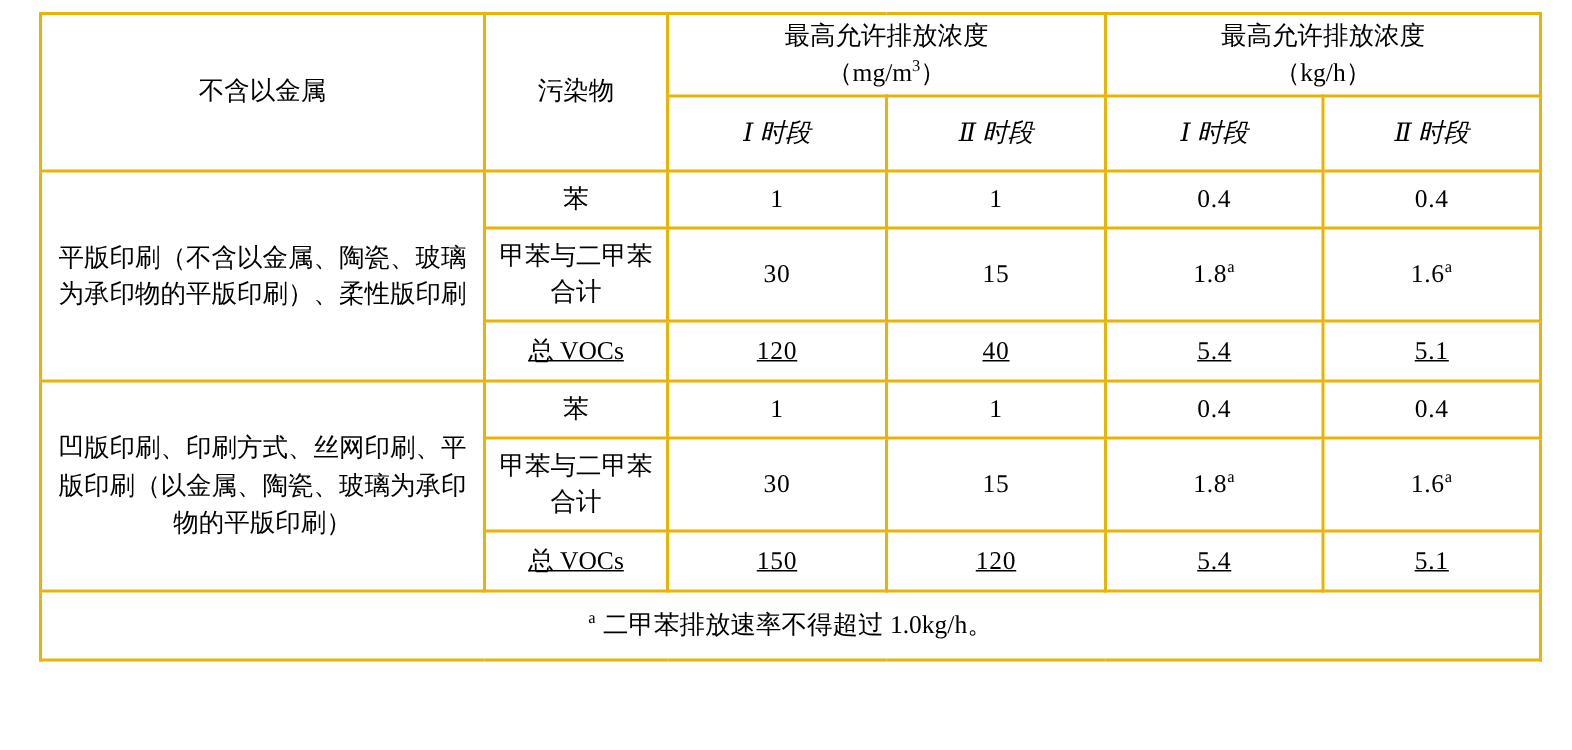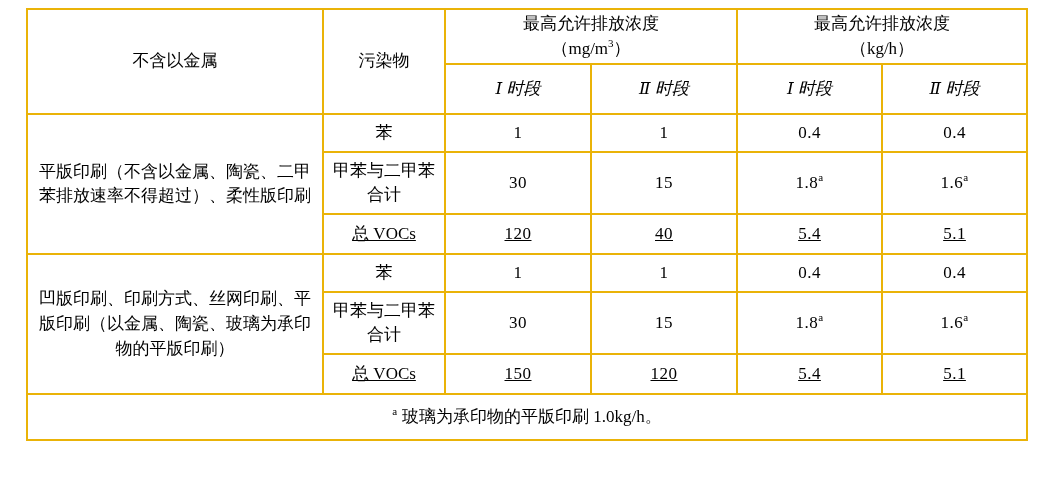--- a/index.html
+++ b/index.html
@@ -122,21 +122,21 @@
         </td>
       </tr>
       <tr>
         <td class="hdr-sub">Ⅰ 时段</td>
         <td class="hdr-sub">Ⅱ 时段</td>
         <td class="hdr-sub">Ⅰ 时段</td>
         <td class="hdr-sub">Ⅱ 时段</td>
       </tr>
 
       <tr class="row-short">
-        <td rowspan="3" class="method-cell">平版印刷（不含以金属、陶瓷、二甲苯排放速率不得超过）、柔性版印刷</td>
+        <td rowspan="3" class="method-cell">平版印刷（不含以金属、陶瓷、玻璃为承印物的平版印刷）、柔性版印刷</td>
         <td class="pollutant-cell">苯</td>
         <td class="num">1</td>
         <td class="num">1</td>
         <td class="num">0.4</td>
         <td class="num">0.4</td>
       </tr>
       <tr class="row-tall">
         <td class="pollutant-cell pollutant-two">甲苯与二甲苯合计</td>
         <td class="num">30</td>
         <td class="num">15</td>
@@ -168,17 +168,17 @@
       </tr>
       <tr class="row-mid">
         <td class="pollutant-cell">总 VOCs</td>
         <td class="num">150</td>
         <td class="num">120</td>
         <td class="num">5.4</td>
         <td class="num">5.1</td>
       </tr>
 
       <tr>
-        <td colspan="6" class="footnote-cell"><span class="fn-mark">a</span><span>玻璃为承印物的平版印刷 1.0kg/h。</span></td>
+        <td colspan="6" class="footnote-cell"><span class="fn-mark">a</span><span>二甲苯排放速率不得超过 1.0kg/h。</span></td>
       </tr>
     </tbody>
   </table>
 </div>
 
 </body></html>

